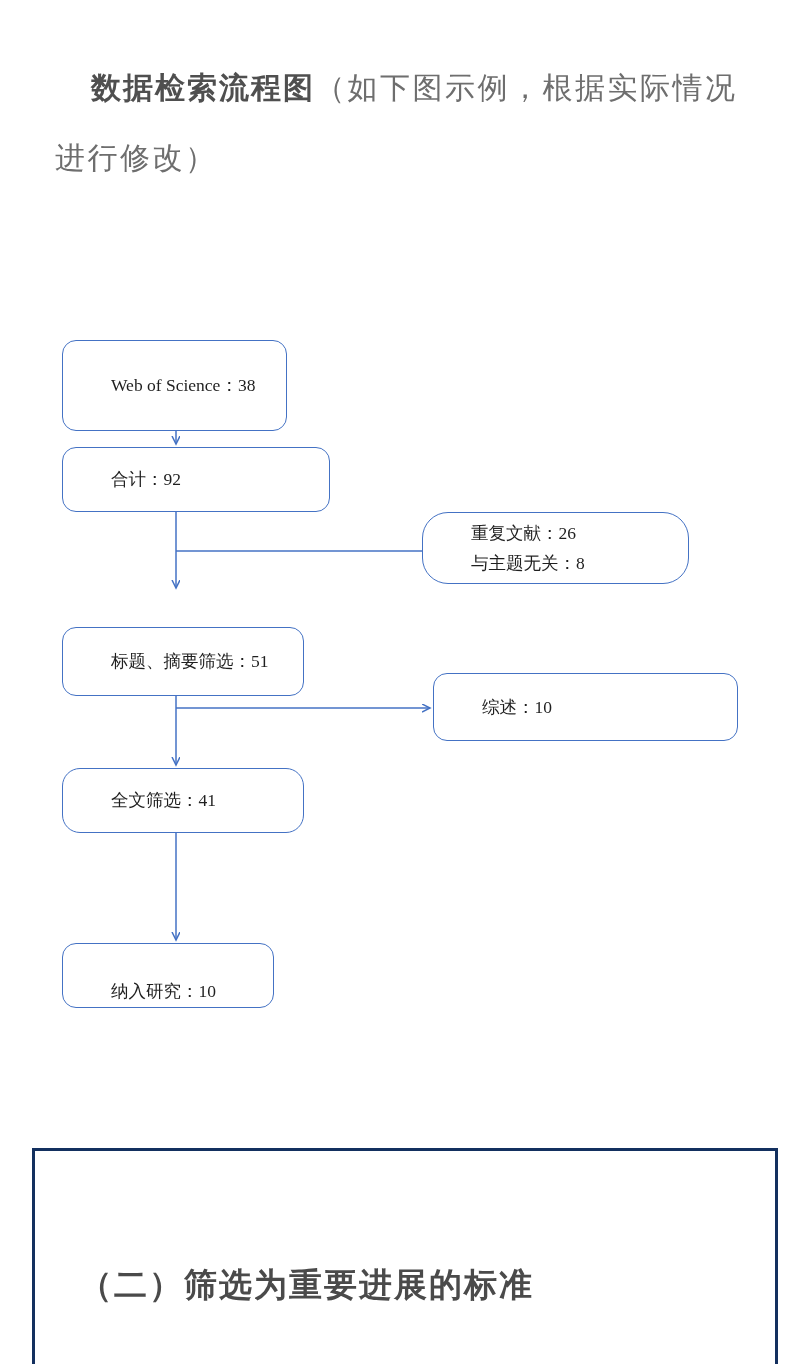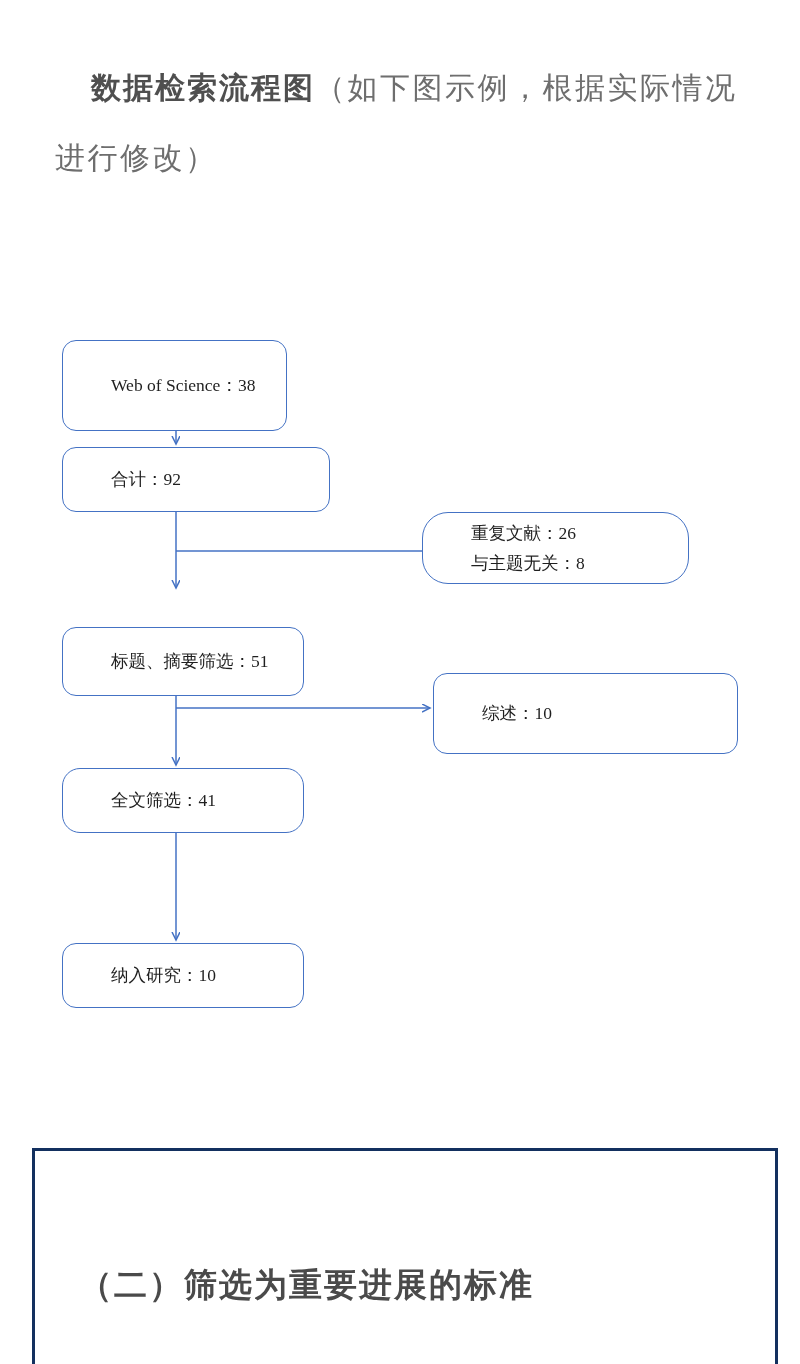--- a/index.html
+++ b/index.html
@@ -21,23 +21,23 @@
     display:flex;flex-direction:column;justify-content:center;
     padding-left:48px;
     font-family:"Liberation Serif","DejaVu Serif",serif;
     font-size:17.5px;color:#1f1f1f;line-height:31px;
   }
   .fc-box .fc-line{white-space:nowrap;}
   #box-sources        {left:62px;  top:296px; width:225px; height:91px;margin-top:44px;}
   #box-total          {left:62px;  top:447px; width:268px; height:65px;}
   #box-excluded       {left:422px; top:512px; width:267px; height:72px;line-height:30px;border-radius:26px;}
   #box-title-abstract {left:62px;  top:591px; width:242px; height:69px;margin-top:36px;}
-  #box-reviews        {left:433px; top:673px; width:305px; height:81px;}
+  #box-reviews        {left:433px; top:673px; width:305px; height:68px;}
   #box-fulltext       {left:62px;  top:768px; width:242px; height:65px;border-radius:18px;}
-  #box-included       {left:62px;  top:943px; width:242px; height:65px;}
+  #box-included       {left:62px;  top:943px; width:212px; height:65px;justify-content:flex-end;}
   .fc-svg{position:absolute;left:0;top:0;pointer-events:none;}
   
   .section-frame{
     position:absolute;left:32px;top:1148px;width:740px;height:400px;
     box-sizing:content-box;border:3px solid #13305F;background:#ffffff;
   }
   .section-heading{
     position:absolute;left:44px;top:112px;
     font-size:33px;font-weight:700;color:#4a4a4a;letter-spacing:2px;
     white-space:nowrap;

